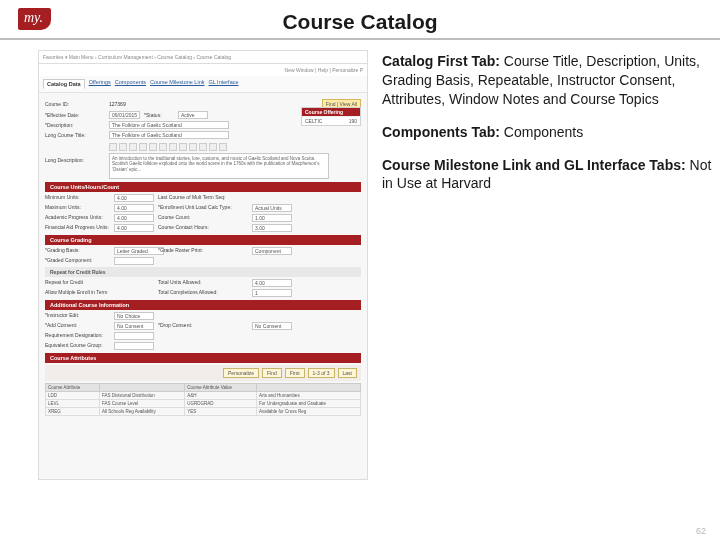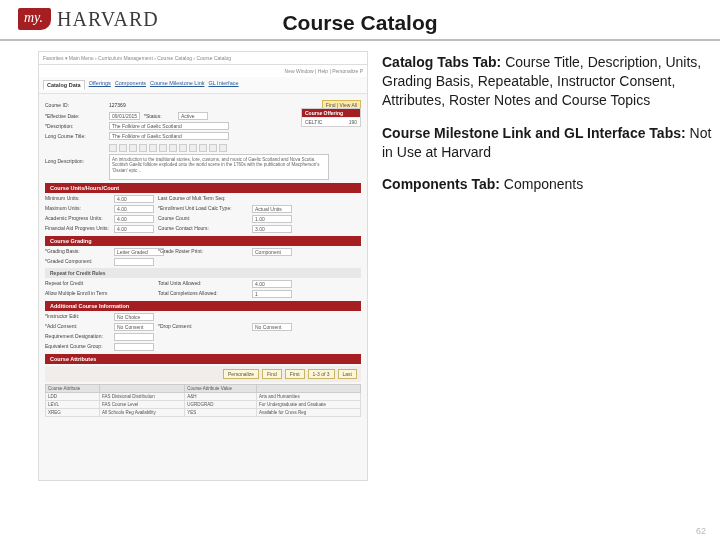--- a/index.html
+++ b/index.html
@@ -215,21 +215,20 @@
     bottom: 4px;
     font-size: 9px;
     color: #b8b8b8;
   }
 </style>
 </head>
 <body>
 
 <div class="logo-bar">
   <span class="logo-badge">my.</span>
-  <span class="logo-word">HARVARD</span>
 </div>
 <div class="title-row">Course Catalog</div>
 <div class="rule"></div>
 
 <div class="content">
 
   <div class="screenshot">
     <div class="ss-topnav">
       <span>Favorites ▾  Main Menu  ›  Curriculum Management  ›  Course Catalog  ›  Course Catalog</span>
     </div>
@@ -388,25 +387,25 @@
           <td>YES</td>
               <td>Available for Cross Reg</td>
         </tr>
       </tbody>
         </table>
     </div>
   </div>
 
   <div class="desc-col">
     <p>
-      <b>Catalog Tabs Tab: </b><span>Course Title, Description, Units, Grading Basis, Repeatable, Instructor Consent, Attributes, Roster Notes and Course Topics</span>
+      <b>Catalog First Tab: </b><span>Course Title, Description, Units, Grading Basis, Repeatable, Instructor Consent, Attributes, Window Notes and Course Topics</span>
+    </p>
+    <p>
+      <b>Components Tab: </b><span>Components</span>
     </p>
     <p>
       <b>Course Milestone Link and GL Interface Tabs: </b><span>Not in Use at Harvard</span>
     </p>
-    <p>
-      <b>Components Tab: </b><span>Components</span>
-    </p>
   </div>
 
 </div>
 
 <div class="slidenum">62</div>
 
 </body></html>

